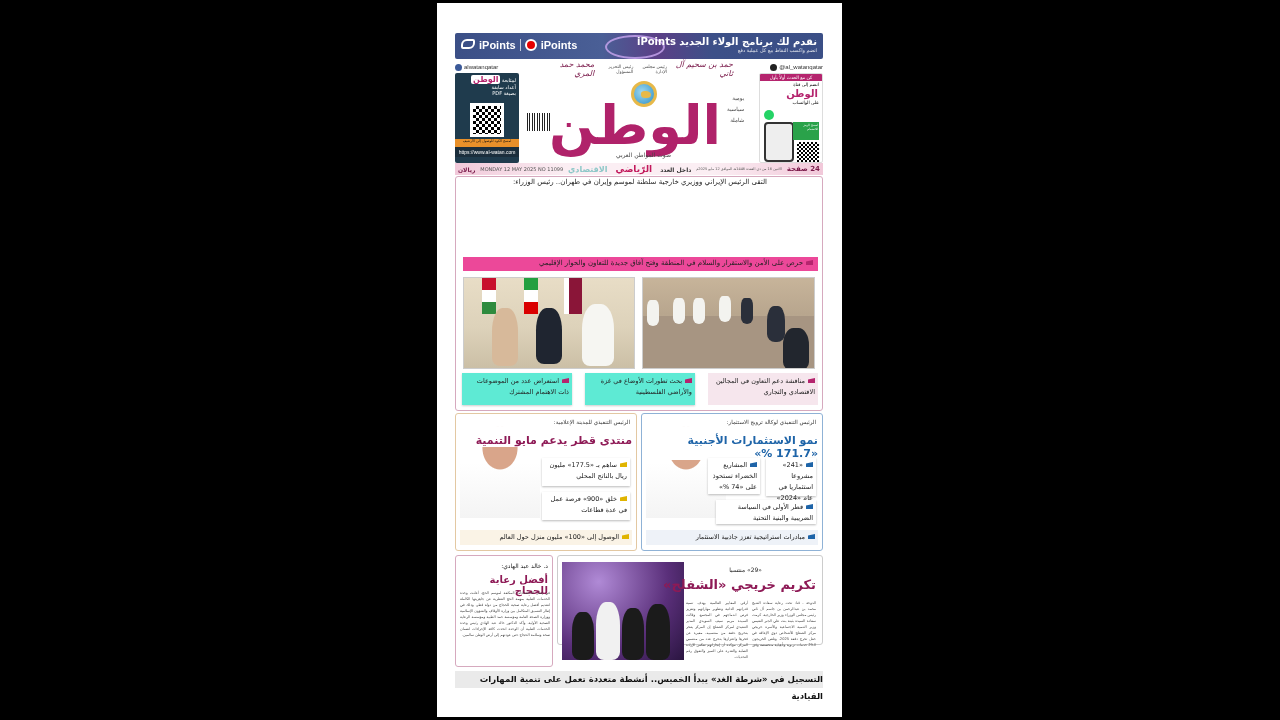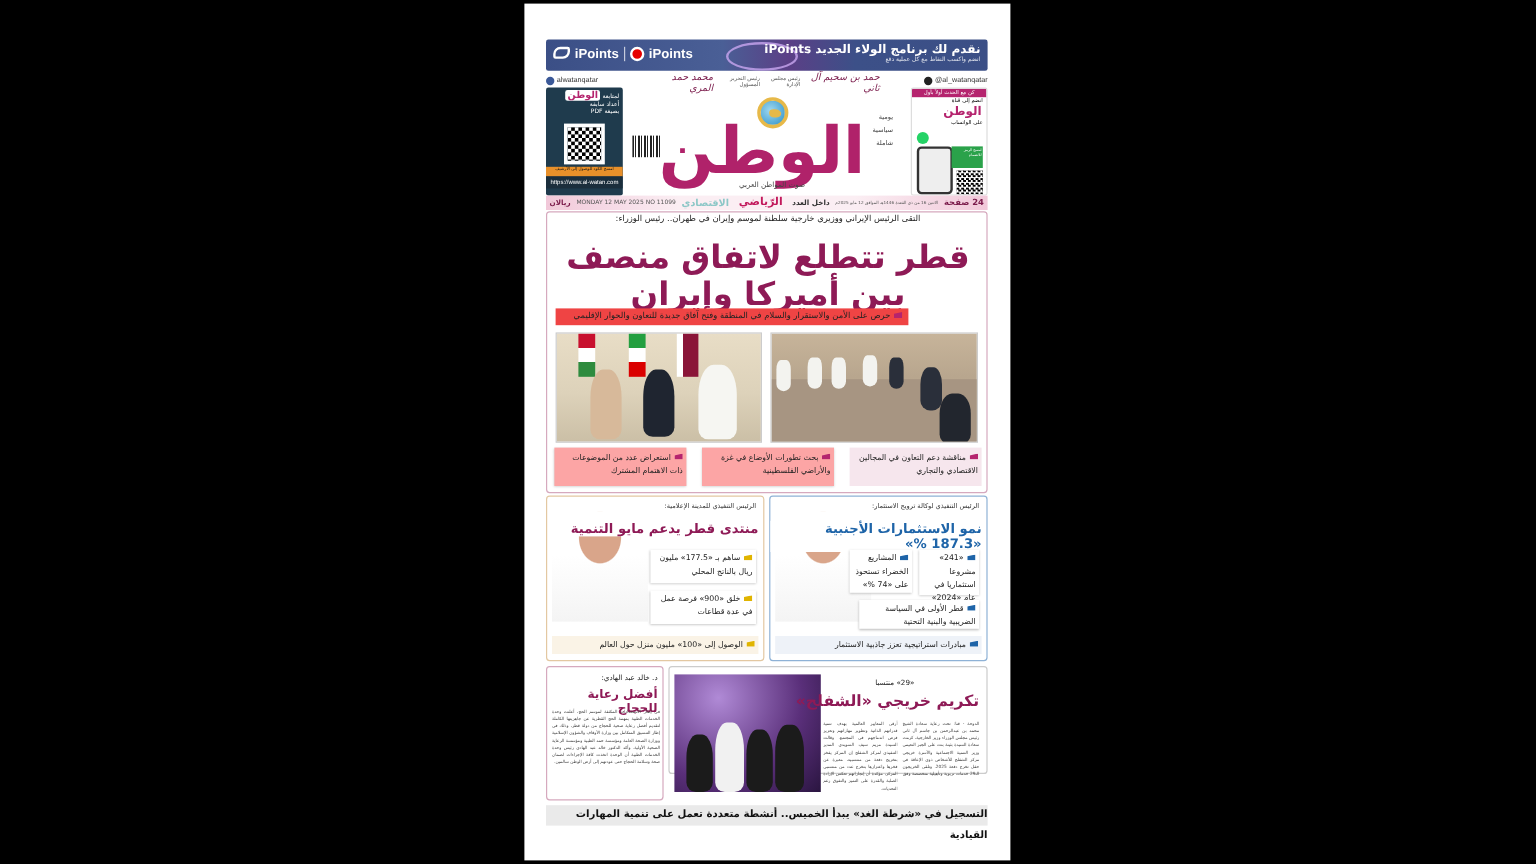--- a/index.html
+++ b/index.html
@@ -51,32 +51,32 @@
   .band .pages{font:700 7px "DejaVu Sans",sans-serif;color:#7a1a4a;direction:rtl}
   .band .riyal{font:700 6px "DejaVu Sans",sans-serif;color:#7a1a4a;direction:rtl}
   .band .mid{display:flex;gap:8px;align-items:center;direction:rtl}
   .band .inside{font:700 6px "DejaVu Sans",sans-serif;color:#333}
   .band .sport{font:700 9px "DejaVu Sans",sans-serif;color:#c2185b}
   .band .econ{font:700 8px "DejaVu Sans",sans-serif;color:#8cc7c7}
   
   .main{position:absolute;left:0;top:143px;width:368px;height:235px;border:1px solid #d6a9be;border-radius:3px}
   .kicker{position:absolute;left:0;top:1px;width:368px;text-align:center;font:7px "DejaVu Sans",sans-serif;color:#222;direction:rtl}
   .headline{position:absolute;left:0;top:22px;width:368px;text-align:center;font:900 27px "DejaVu Sans",sans-serif;color:#8e1a56;direction:rtl;letter-spacing:-1px}
-  .sub{position:absolute;left:7px;top:80px;width:294px;height:14px;background:#ef4444;font:7px "DejaVu Sans",sans-serif;direction:rtl;text-align:right;padding:2px 5px;color:#222}
+  .sub{position:absolute;left:7px;top:80px;width:355px;height:14px;background:#ec4899;font:7px "DejaVu Sans",sans-serif;direction:rtl;text-align:right;padding:2px 5px;color:#222}
   .bullet{display:inline-block;width:7px;height:5px;background:#b5246e;margin-left:3px;clip-path:polygon(0 30%,100% 0,100% 100%,0 100%)}
   .bullet.blue{background:#1e64a8}
   .bullet.yellow{background:#e0b400}
   .photo{position:absolute;top:100px;height:92px;overflow:hidden;border:1px solid #ccc}
   .photo1{left:7px;width:172px;background:linear-gradient(180deg,#e8ddc6 0%,#ddd2ba 55%,#cbbfa6 100%)}
   .photo2{left:186px;width:173px;background:linear-gradient(180deg,#c7b49a 0%,#b8a68e 40%,#bdb2a2 100%)}
   .flag{position:absolute;top:0;width:14px;height:36px}
   .person{position:absolute;border-radius:40% 40% 8px 8px}
   .caps{position:absolute;top:196px;left:0;width:368px;display:flex;justify-content:space-between;padding:0 6px;direction:rtl}
   .cap{width:110px;height:32px;background:#f6e6ed;font:6.5px "DejaVu Sans",sans-serif;color:#222;padding:3px;text-align:right;line-height:11px}
-  .cap.w{background:#fca5a5;box-shadow:0 1px 2px #ccc}
+  .cap.w{background:#5eead4;box-shadow:0 1px 2px #ccc}
   
   .box{position:absolute;border-radius:3px}
   .boxL{left:0;top:380px;width:182px;height:138px;border:1px solid #e3c8a2;background:#fff}
   .boxR{left:186px;top:380px;width:182px;height:138px;border:1px solid #8fb2d6;background:#fff}
   .boxR .title,.boxL .title{position:absolute;right:4px;top:20px;font:900 11px "DejaVu Sans",sans-serif;color:#8e1a56;direction:rtl;background:#fff}
   .boxR .title{color:#1e64a8}
   .boxL .kick,.boxR .kick{position:absolute;right:6px;top:5px;font:5.5px "DejaVu Sans",sans-serif;color:#333;direction:rtl}
   .portrait{position:absolute;width:80px;height:100px;background:radial-gradient(ellipse 18px 22px at 50% 30%,#d9a58a 95%,transparent 100%),linear-gradient(#fff 45%,#f4f4f4)}
   .portrait::before{content:"";position:absolute;left:18px;top:8px;width:44px;height:20px;background:#fff;border-radius:50% 50% 0 0}
   .pbox{position:absolute;background:#fff;box-shadow:0 1px 2px #bbb;font:6.5px "DejaVu Sans",sans-serif;color:#222;direction:rtl;text-align:right;padding:2px 3px;line-height:11px}
@@ -172,21 +172,20 @@
         <span class="inside">داخل العدد</span>
         <span class="sport">الرّياضي</span>
         <span class="econ">الاقتصادي</span>
       </span>
       <span style="direction:rtl;font-size:3.5px">الاثنين 16 من ذي القعدة 1446هـ الموافق 12 مايو 2025م</span>
       <span class="pages">24 صفحة</span>
     </div>
 
     <div class="main">
       <div class="kicker">التقى الرئيس الإيراني ووزيري خارجية سلطنة لموسم وإيران في طهران.. رئيس الوزراء:</div>
-      <div class="headline">قطر تتطلع لاتفاق منصف بين أميركا وإيران</div>
       <div class="sub"><span class="bullet"></span><span>حرص على الأمن والاستقرار والسلام في المنطقة وفتح آفاق جديدة للتعاون والحوار الإقليمي</span></div>
 
       <div class="photo photo1">
         <div class="flag" style="left:18px;background:linear-gradient(#c8102e 33%,#fff 33% 66%,#2e8b3e 66%)"></div>
         <div class="flag" style="left:60px;background:linear-gradient(#239f40 33%,#fff 33% 66%,#da0000 66%)"></div>
         <div class="flag" style="left:100px;width:18px;background:linear-gradient(90deg,#fff 30%,#8a1538 30%)"></div>
         <div class="person" style="left:28px;top:30px;width:26px;height:58px;background:#d7b99a"></div>
         <div class="person" style="left:72px;top:30px;width:26px;height:56px;background:#1f2530"></div>
         <div class="person" style="left:118px;top:26px;width:32px;height:62px;background:#f6f6f2"></div>
       </div>
@@ -204,21 +203,21 @@
       <div class="caps">
         <div class="cap"><span class="bullet"></span><span>مناقشة دعم التعاون في المجالين الاقتصادي والتجاري</span></div>
         <div class="cap w"><span class="bullet"></span><span>بحث تطورات الأوضاع في غزة والأراضي الفلسطينية</span></div>
         <div class="cap w"><span class="bullet"></span><span>استعراض عدد من الموضوعات ذات الاهتمام المشترك</span></div>
       </div>
     </div>
 
     <div class="box boxR">
       <div class="kick">الرئيس التنفيذي لوكالة ترويج الاستثمار:</div>
       <div class="portrait" style="left:4px;top:4px"></div>
-      <div class="title">نمو الاستثمارات الأجنبية «187.3 %»</div>
+      <div class="title">نمو الاستثمارات الأجنبية «171.7 %»</div>
       <div class="pbox" style="right:6px;top:44px;width:50px;height:38px"><span class="bullet blue"></span><span>«241» مشروعا استثماريا في عام «2024»</span></div>
       <div class="pbox" style="right:62px;top:44px;width:52px;height:36px"><span class="bullet blue"></span><span>المشاريع الخضراء تستحوذ على «74 %»</span></div>
       <div class="pbox" style="right:6px;top:86px;width:100px;height:24px"><span class="bullet blue"></span><span>قطر الأولى في السياسة الضريبية والبنية التحتية</span></div>
       <div class="pbar" style="right:4px;top:116px;width:172px;background:#eef2f8"><span class="bullet blue"></span><span>مبادرات استراتيجية تعزز جاذبية الاستثمار</span></div>
     </div>
 
     <div class="box boxL">
       <div class="kick">الرئيس التنفيذي للمدينة الإعلامية:</div>
       <div class="portrait" style="left:4px;top:4px"></div>
       <div class="title">منتدى قطر يدعم مايو التنمية</div>

